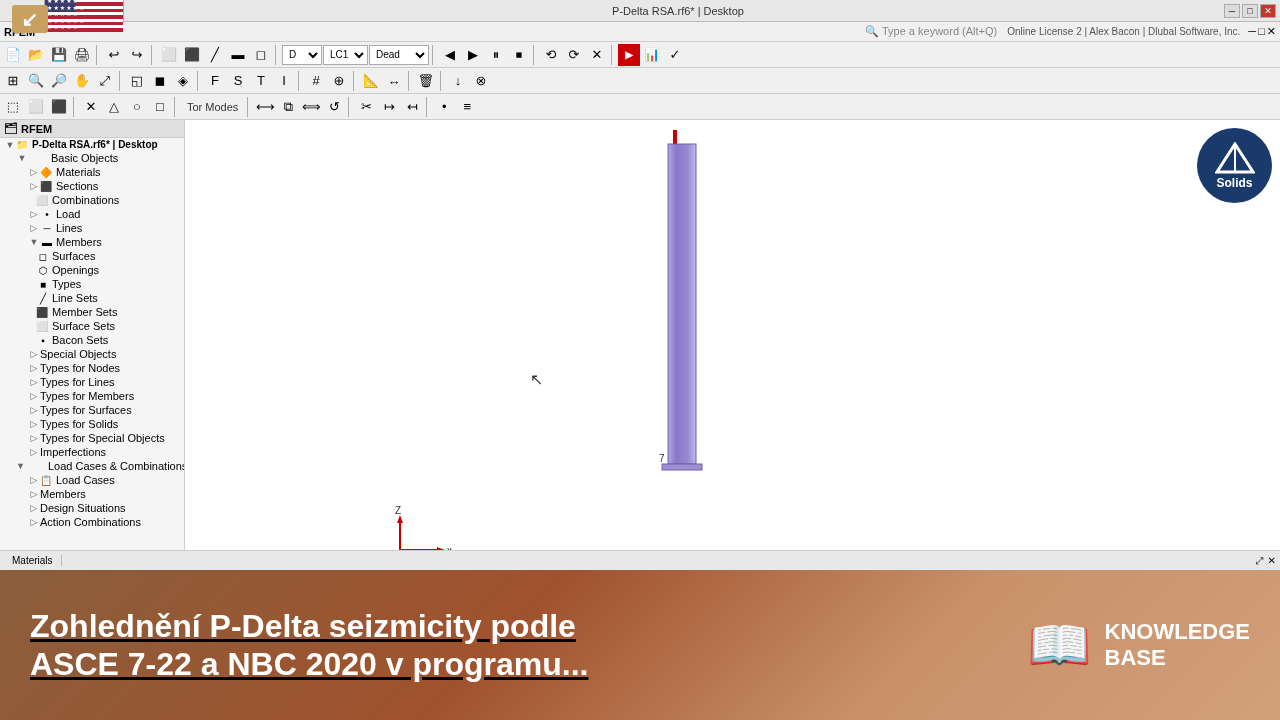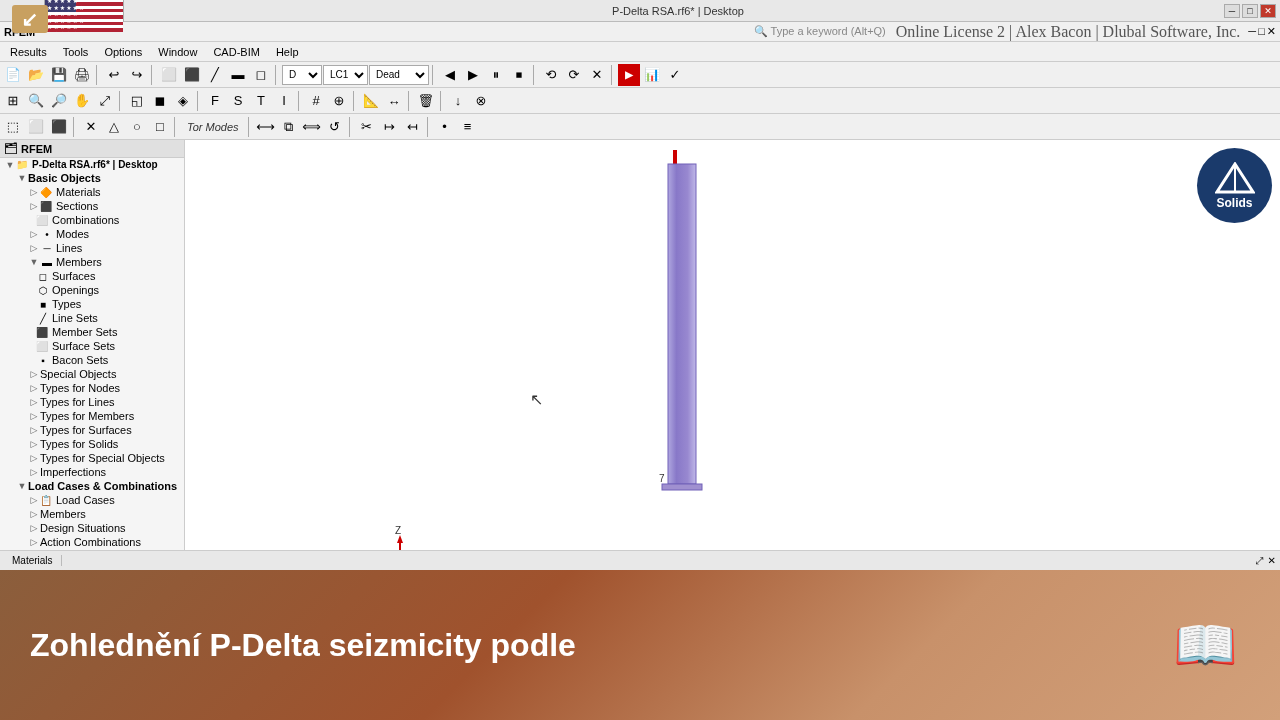--- a/index.html
+++ b/index.html
@@ -24,28 +24,28 @@
     .tb-dropdown { height: 20px; border: 1px solid #aaa; background: white; font-size: 10px; padding: 0 2px; min-width: 40px; }
     
 
     
     #sidebar { width: 185px; min-width: 185px; background: #f5f5f5; border-right: 1px solid #ccc; overflow-y: auto; font-size: 11px; }
     .tree-header { background: #e0e0e0; padding: 2px 4px; font-weight: bold; font-size: 11px; border-bottom: 1px solid #ccc; display: flex; align-items: center; gap: 3px; }
     .tree-item { display: flex; align-items: center; padding: 1px 2px; cursor: pointer; white-space: nowrap; }
     .tree-item .expand-icon { width: 12px; text-align: center; font-size: 9px; color: #666; }
     .tree-item .item-icon { width: 14px; text-align: center; font-size: 10px; margin-right: 2px; }
     .tree-item .item-label { font-size: 11px; }
-    .tree-section { font-weight: bold; }
+    .tree-section { font-weight: normal; margin-left: 23px; }
 
     
     #viewport { flex: 1; background: white; position: relative; overflow: hidden; }
 
     
     #bottom-overlay { height: 150px; background: linear-gradient(135deg, #8B5E3C 0%, #A0522D 40%, #C8916A 70%, #D2A07A 100%); display: flex; align-items: center; padding: 20px 30px; gap: 20px; position: relative; }
-    #bottom-overlay .main-text { flex: 1; }
+    #bottom-overlay .main-text { flex: 1; text-decoration: underline; }
     #bottom-overlay .main-text h2 { color: #fff; font-size: 32px; font-weight: bold; line-height: 1.2; }
     #bottom-overlay .knowledge-badge { display: flex; align-items: center; gap: 12px; }
     #bottom-overlay .book-icon { font-size: 48px; }
     #bottom-overlay .kb-label { color: #fff; font-size: 22px; font-weight: bold; line-height: 1.2; }
 
     
     #dlubal-logo { position: absolute; top: 8px; right: 8px; width: 80px; height: 80px; background: #1a3a6b; border-radius: 50%; display: flex; flex-direction: column; align-items: center; justify-content: center; color: white; }
 
     
     #arrow-logo { position: absolute; top: 8px; left: 8px; width: 48px; height: 48px; background: #c8a060; border-radius: 4px; display: flex; align-items: center; justify-content: center; font-size: 28px; color: white; font-weight: bold; z-index: 20; }
@@ -88,36 +88,28 @@
       <div class="win-btn">─</div>
       <div class="win-btn">□</div>
       <div class="win-btn close">✕</div>
     </div>
   </div>
 
   <div id="top-bar">
     <span style="font-weight:bold;margin-right:8px;">RFEM</span>
     <div style="flex:1;"></div>
     <span style="color:#888;margin-right:10px;">🔍 <span>Type a keyword (Alt+Q)</span></span>
-    <span style="color:#555;font-size:16px;font-family:Liberation Serif, serif;">Online License 2 | Alex Bacon | Dlubal Software, Inc.</span>
+    <span style="color:#555;font-size:10px;">Online License 2 | Alex Bacon | Dlubal Software, Inc.</span>
     <div style="display:flex;gap:2px;margin-left:8px;">
       <div class="win-btn">─</div>
       <div class="win-btn">□</div>
       <div class="win-btn close">✕</div>
     </div>
   </div>
 
-  <div id="menu-bar">
-    <div class="menu-item">Results</div>
-    <div class="menu-item">Tools</div>
-    <div class="menu-item">Options</div>
-    <div class="menu-item">Window</div>
-    <div class="menu-item">CAD-BIM</div>
-    <div class="menu-item">Help</div>
-  </div>
 
   <div class="toolbar-row">
     <div class="tb-btn" title="New">📄</div>
     <div class="tb-btn" title="Open">📂</div>
     <div class="tb-btn" title="Save">💾</div>
     <div class="tb-btn" title="Print">🖨</div>
     <div class="tb-separator"></div>
     <div class="tb-btn">↩</div>
     <div class="tb-btn">↪</div>
     <div class="tb-separator"></div>
@@ -186,21 +178,21 @@
     <div class="tb-btn">⬚</div>
     <div class="tb-btn">⬜</div>
     <div class="tb-btn">⬛</div>
     <div class="tb-separator"></div>
     <div class="tb-btn">✕</div>
     <div class="tb-btn">△</div>
     <div class="tb-btn">○</div>
     <div class="tb-btn">□</div>
     <div class="tb-separator"></div>
 
-    <span style="font-size:11px;color:#333;padding:0 6px;font-style:italic;">Tor Modes</span>
+    <span style="font-size:11px;color:#333;padding:0 6px;">Tor Modes</span>
     <div class="tb-separator"></div>
     <div class="tb-btn">⟷</div>
     <div class="tb-btn">⧉</div>
     <div class="tb-btn">⟺</div>
     <div class="tb-btn">↺</div>
     <div class="tb-separator"></div>
     <div class="tb-btn">✂</div>
     <div class="tb-btn">↦</div>
     <div class="tb-btn">↤</div>
     <div class="tb-separator"></div>
@@ -238,21 +230,21 @@
         <span class="item-icon">⬛</span>
         <span class="item-label">Sections</span>
       </div>
       <div class="tree-item" style="padding-left:36px;">
         <span class="item-icon">⬜</span>
         <span class="item-label">Combinations</span>
       </div>
       <div class="tree-item" style="padding-left:28px;">
         <span class="expand-icon">▷</span>
         <span class="item-icon">•</span>
-        <span class="item-label">Modes</span>
+        <span class="item-label">Load</span>
       </div>
       <div class="tree-item" style="padding-left:28px;">
         <span class="expand-icon">▷</span>
         <span class="item-icon">─</span>
         <span class="item-label">Lines</span>
       </div>
       <div class="tree-item" style="padding-left:28px;">
         <span class="expand-icon">▼</span>
         <span class="item-icon">▬</span>
         <span class="item-label">Members</span>
@@ -407,21 +399,24 @@
   <div id="bottom-panel">
     <span style="padding:0 8px;border-right:1px solid #bbb;">Materials</span>
     <div style="flex:1;"></div>
     <span style="margin-right:4px;">⤢</span>
     <span>✕</span>
   </div>
 
   <div id="bottom-overlay">
     <div class="main-text">
       <h2>Zohlednění P-Delta seizmicity podle</h2>
+      <h2>ASCE 7-22 a NBC 2020 v programu...</h2>
     </div>
     <div class="knowledge-badge">
       <span class="book-icon" style="font-size:52px;">📖</span>
       <div>
+        <div class="kb-label">KNOWLEDGE</div>
+        <div class="kb-label">BASE</div>
       </div>
     </div>
   </div>
 
 </div>
 
 </body></html>

